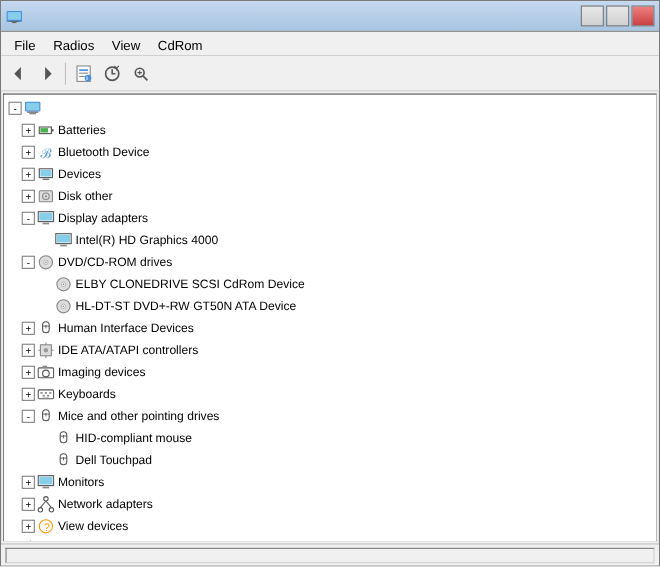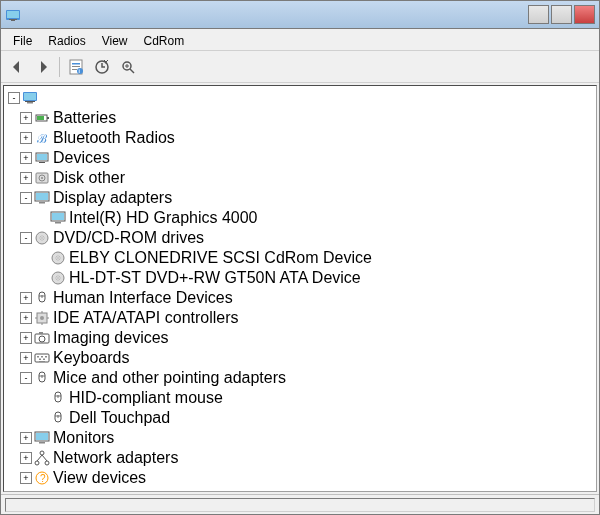--- a/index.html
+++ b/index.html
@@ -174,21 +174,21 @@
       height: 16px;
       display: inline-flex;
       align-items: center;
       justify-content: center;
       font-size: 12px;
       margin-right: 3px;
       flex-shrink: 0;
     }
 
     .tree-label {
-      font-size: 16px;
+      font-size: 11px;
     }
 
     
     .status-bar {
       height: 20px;
       background: #f0f0f0;
       border-top: 1px solid #c0c0c0;
       display: flex;
       align-items: center;
       padding: 0 4px;
@@ -309,21 +309,21 @@
             <span class="tree-label">Batteries</span>
           </div>
           <div class="tree-item">
             <span class="tree-indent" style="width:16px;"></span>
             <span class="expand-btn">+</span>
             <span class="tree-icon">
               <svg width="16" height="16" viewBox="0 0 16 16">
                 <text x="3" y="13" font-size="12" fill="#4a90d9">ℬ</text>
               </svg>
             </span>
-            <span class="tree-label">Bluetooth Radios</span>
+            <span class="tree-label">Bluetooth Device</span>
           </div>
           <div class="tree-item">
             <span class="tree-indent" style="width:16px;"></span>
             <span class="expand-btn">+</span>
             <span class="tree-icon">
               <svg width="16" height="16" viewBox="0 0 16 16">
                 <rect x="2" y="3" width="12" height="8" fill="none" stroke="#555" stroke-width="1"></rect>
                 <rect x="3" y="4" width="10" height="6" fill="#87ceeb"></rect>
                 <rect x="5" y="12" width="6" height="1" fill="#555"></rect>
               </svg>
@@ -460,21 +460,21 @@
           <div class="tree-item">
             <span class="tree-indent" style="width:16px;"></span>
             <span class="expand-btn">-</span>
             <span class="tree-icon">
               <svg width="16" height="16" viewBox="0 0 16 16">
                 <rect x="5" y="2" width="6" height="10" rx="3" fill="none" stroke="#555" stroke-width="1"></rect>
                 <line x1="8" y1="5" x2="8" y2="8" stroke="#555" stroke-width="0.8"></line>
                 <line x1="5" y1="6" x2="11" y2="6" stroke="#555" stroke-width="0.8"></line>
               </svg>
             </span>
-            <span class="tree-label">Mice and other pointing adapters</span>
+            <span class="tree-label">Mice and other pointing drives</span>
           </div>
           <div class="tree-item">
             <span class="tree-indent" style="width:32px;"></span>
             <span class="expand-placeholder"></span>
             <span class="tree-icon">
               <svg width="16" height="16" viewBox="0 0 16 16">
                 <rect x="5" y="2" width="6" height="10" rx="3" fill="none" stroke="#555" stroke-width="1"></rect>
                 <line x1="8" y1="5" x2="8" y2="8" stroke="#555" stroke-width="0.8"></line>
                 <line x1="5" y1="6" x2="11" y2="6" stroke="#555" stroke-width="0.8"></line>
               </svg>

